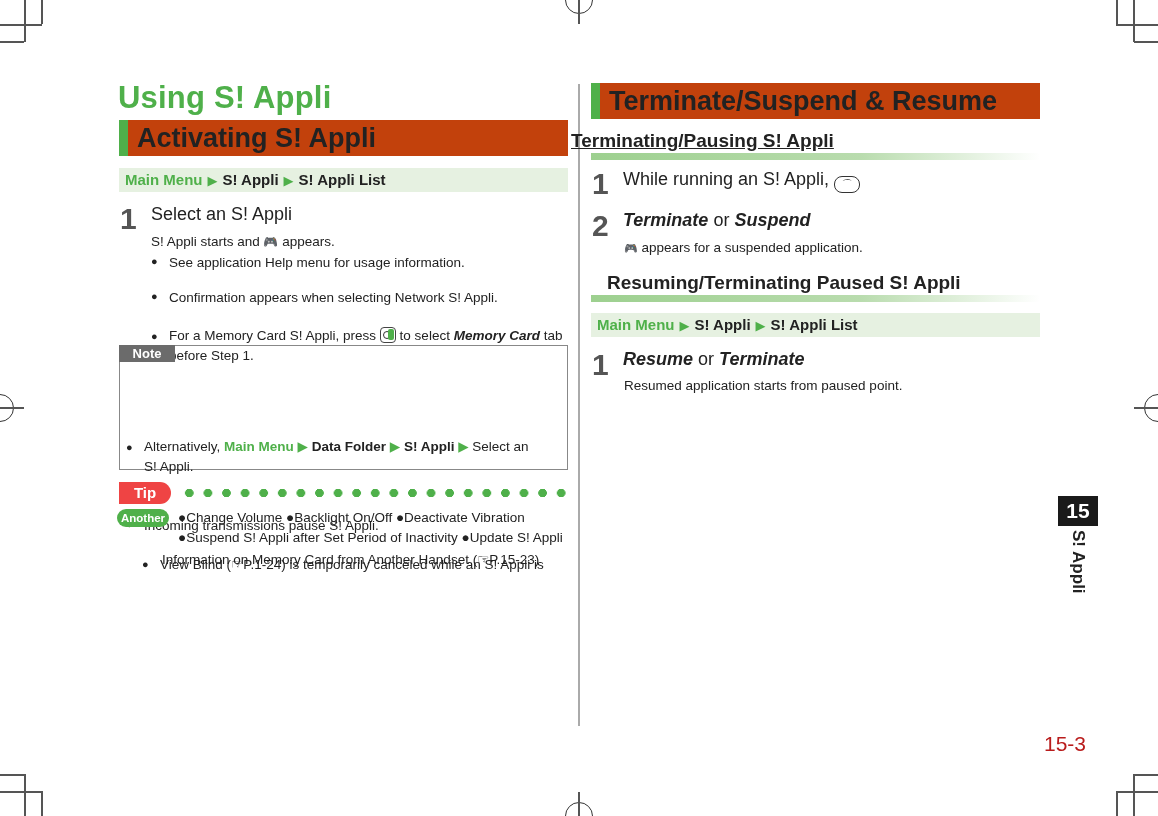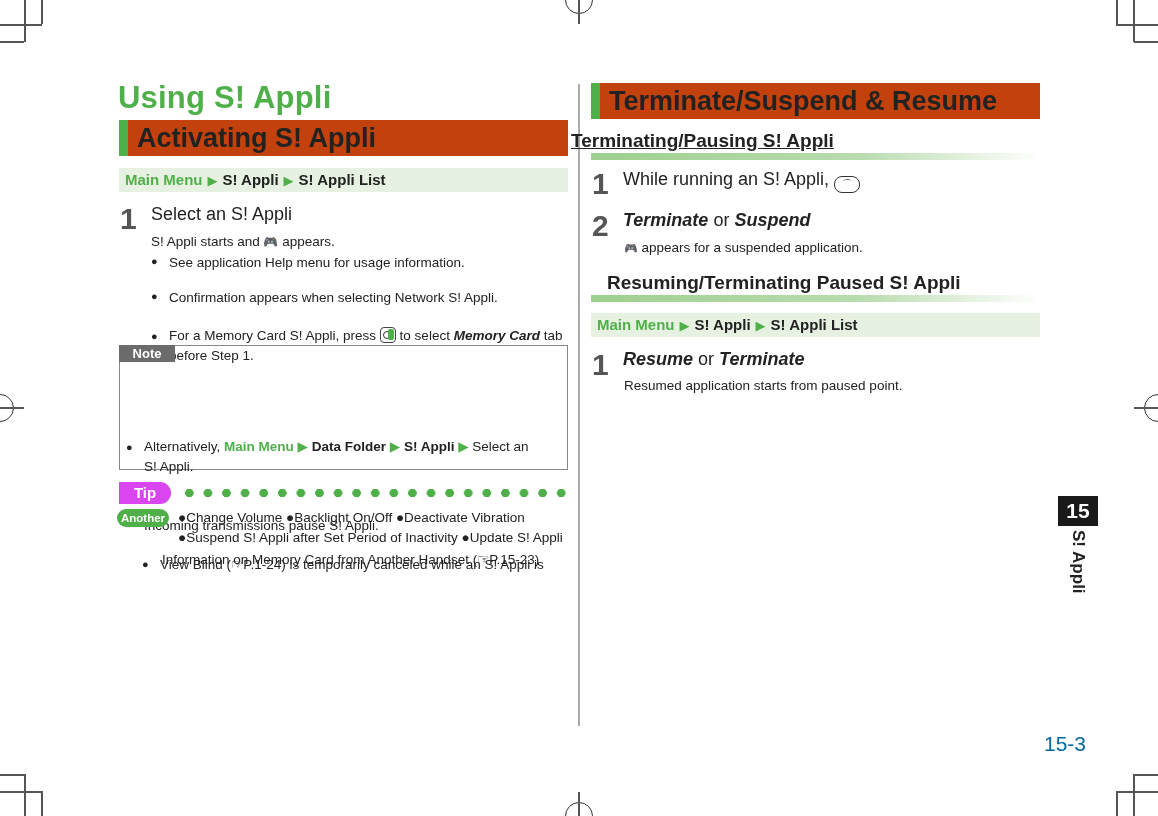--- a/index.html
+++ b/index.html
@@ -17,33 +17,33 @@
   .crumb .g { color:#4fb04a; }
   .crumb .tri { color:#4fb04a; font-size:13px; margin:0 5px; }
   .stepnum { font-size:30px; font-weight:bold; color:#555; }
   .steptitle { font-size:18px; color:#222; }
   .steptitle b i, .bi { font-weight:bold; font-style:italic; }
   .small { font-size:13.5px; color:#222; }
   .bul { position:relative; padding-left:18px; }
   .bul:before { content:"●"; position:absolute; left:0; top:0; font-size:11px; }
   .note-box { left:119px; top:345px; width:449px; height:125px; border:1.5px solid #888; box-sizing:border-box; }
   .note-tag { left:119px; top:345px; width:56px; height:17px; background:#6b6b6b; color:#fff; font-weight:bold; font-size:13px; text-align:center; line-height:17px; }
-  .tip-tag { left:119px; top:482px; width:52px; height:22px; background:#d946ef; color:#fff; font-weight:bold; font-size:15px; text-align:center; line-height:22px; border-radius:0 11px 11px 0; }
+  .tip-tag { left:119px; top:482px; width:52px; height:22px; background:#ef4444; color:#fff; font-weight:bold; font-size:15px; text-align:center; line-height:22px; border-radius:0 11px 11px 0; }
   .dots { left:180px; top:488px; width:390px; height:10px; background-image:radial-gradient(circle, #4fb04a 4px, transparent 4.5px); background-size:18.6px 10px; background-repeat:repeat-x; }
   .settings-tag { left:117px; top:509px; width:52px; height:18px; background:#4fb04a; color:#fff; font-weight:bold; font-size:11.5px; text-align:center; line-height:18px; border-radius:9px; }
   .sub-head { font-size:19px; font-weight:bold; color:#222; }
   .sub-line { height:7px; background:linear-gradient(to right, #9dd08f 0%, #b9dcae 60%, #ffffff 100%); }
   .keyicon { display:inline-block; width:16px; height:16px; border:1.5px solid #444; border-radius:4px; vertical-align:-3px; box-sizing:border-box; position:relative; background:#fff; }
   .keyicon .in { position:absolute; right:1px; top:1px; width:6px; height:11px; background:#4fb04a; border-radius:2px; }
   .keyicon .o { position:absolute; left:2px; top:3px; width:6px; height:6px; border:1.5px solid #333; border-radius:50%; }
   .endkey { display:inline-block; width:26px; height:17px; border:1.5px solid #333; border-radius:8px; vertical-align:-3px; box-sizing:border-box; text-align:center; font-size:11px; line-height:14px; }
   .chap-box { left:1058px; top:496px; width:40px; height:30px; background:#1a1a1a; color:#fff; font-size:21px; font-weight:bold; text-align:center; line-height:30px; }
   .chap-label { left:1062px; top:530px; width:30px; height:70px; }
   .chap-label span { display:block; transform:rotate(90deg); transform-origin:left top; position:absolute; left:26px; top:0; white-space:nowrap; font-size:17px; font-weight:bold; color:#222; }
-  .pagenum { left:1044px; top:732px; font-size:21px; color:#0369a1; }
+  .pagenum { left:1044px; top:732px; font-size:21px; color:#b91c1c; }
   .divider { left:578px; top:84px; width:2px; height:642px; background:#aaa; }
 </style>
 </head>
 <body>
 
 <div class="reg" style="left:0;top:41px;width:24px;height:1.5px;"></div>
 <div class="reg" style="left:24px;top:0;width:1.5px;height:42px;"></div>
 <div class="reg" style="left:0;top:24px;width:42px;height:1.5px;"></div>
 <div class="reg" style="left:41px;top:0;width:1.5px;height:24px;"></div>
 

